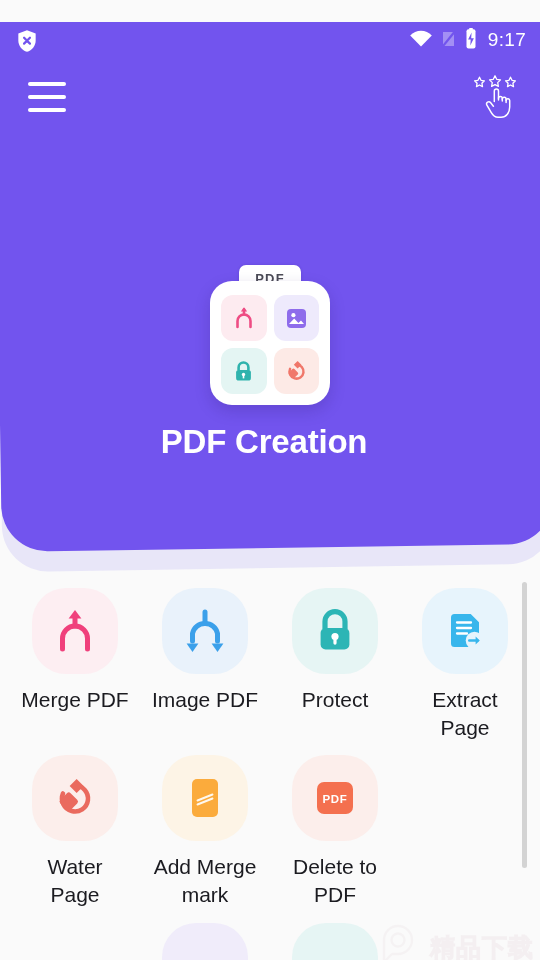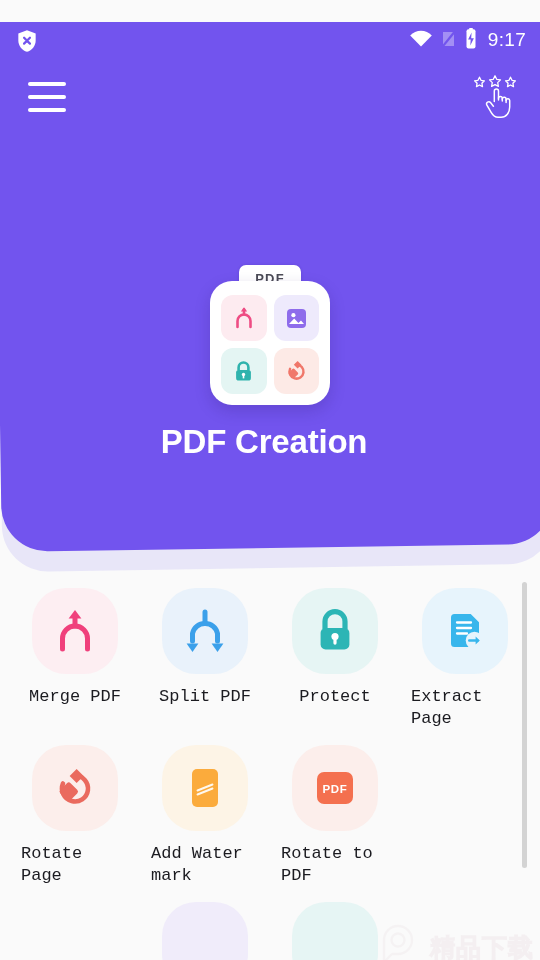--- a/index.html
+++ b/index.html
@@ -129,24 +129,23 @@
     padding-top: 14px; cursor: pointer;
   }
   .tile {
     width: 86px; height: 86px;
     display: flex; align-items: center; justify-content: center;
     
     border-radius: 34px / 34px;
   }
   .tile svg { display: block; }
   .tool-label {
-    margin-top: 12px; text-align: left;
-    font-size: 17px; color: #1b1b20; line-height: 1.32;
+    margin-top: 12px; text-align: center;
+    font-size: 21px; color: #1b1b20; line-height: 1.32;
     max-width: 108px;
-    font-family: Liberation Mono, monospace;
   }
 
   
   .scrollbar {
     position: absolute; right: 13px; top: 560px;
     width: 5px; height: 286px;
     background: #d3d3d3; border-radius: 3px;
   }
 
   
@@ -281,21 +280,21 @@
         <div class="tile" style="background:#e9f2fb">
           <svg width="42" height="46" viewBox="0 0 42 46">
             <g fill="none" stroke="#3ba0ea" stroke-width="5" stroke-linecap="round">
               <path d="M21 4 V15.5"></path>
               <path d="M8.5 33 V25.5 a12.5 12.5 0 0 1 12.5 -10 a12.5 12.5 0 0 1 12.5 10 V33"></path>
             </g>
             <path d="M8.5 44 L2.6 35.6 H14.4 Z" fill="#3ba0ea"></path>
             <path d="M33.5 44 L27.6 35.6 H39.4 Z" fill="#3ba0ea"></path>
           </svg>
         </div>
-        <div class="tool-label">Split PDF</div>
+        <div class="tool-label">Image PDF</div>
       </div>
 
 
       <div class="tool">
         <div class="tile" style="background:#e6f5f4">
           <svg width="42" height="46" viewBox="0 0 42 46">
             <path d="M11 21 V13.6 a10 10 0 0 1 20 0 V21" fill="none" stroke="#2cb5b5" stroke-width="5.2"></path>
             <rect x="6.6" y="20" width="28.8" height="21.5" rx="5" fill="#2cb5b5"></rect>
             <circle cx="21" cy="28.5" r="3.6" fill="#ffffff"></circle>
             <rect x="19.4" y="28.5" width="3.2" height="8.2" rx="1.6" fill="#ffffff"></rect>
@@ -323,46 +322,46 @@
       </div>
 
       <div class="tool">
         <div class="tile" style="background:#fceeeb">
           <svg width="44" height="44" viewBox="0 0 44 44">
             <path d="M22 9.5 a13 13 0 1 1 -12 8" fill="none" stroke="#ea6a5e" stroke-width="4.6" stroke-linecap="round"></path>
             <path d="M23.6 3 L30.6 10 L23.6 17 L16.6 10 Z" fill="#ea6a5e"></path>
             <rect x="8.5" y="18.5" width="14.5" height="14.5" rx="2.6" transform="rotate(-45 15.7 25.7)" fill="#ea6a5e"></rect>
           </svg>
         </div>
-        <div class="tool-label">Rotate
+        <div class="tool-label">Water
 Page</div>
       </div>
 
       <div class="tool">
         <div class="tile" style="background:#fdf4e6">
           <svg width="38" height="44" viewBox="0 0 38 44">
             <rect x="6" y="3" width="26" height="38" rx="5" fill="#fbab3c"></rect>
             <g stroke="#ffffff" stroke-width="1.9" stroke-linecap="round" opacity=".92">
               <path d="M11.5 24.5 L26.5 18.5"></path>
               <path d="M11.5 28.5 L26.5 22.5"></path>
             </g>
           </svg>
         </div>
-        <div class="tool-label">Add Water
+        <div class="tool-label">Add Merge
 mark</div>
       </div>
 
       <div class="tool">
         <div class="tile" style="background:#fceeeb">
           <svg width="42" height="42" viewBox="0 0 42 42">
             <rect x="3" y="5" width="36" height="32" rx="7" fill="#f4704f"></rect>
             <text x="21" y="26" text-anchor="middle" font-family="Liberation Sans, sans-serif" font-size="11.5" font-weight="700" fill="#ffffff" letter-spacing="0.6">PDF</text>
           </svg>
         </div>
-        <div class="tool-label">Rotate to
+        <div class="tool-label">Delete to
 PDF</div>
       </div>
 
       <div class="tool">
           <div class="tile" style="background:transparent"></div>
         </div>
       <div class="tool">
           <div class="tile" style="background:transparent"></div>
         </div>
       <div class="tool">

